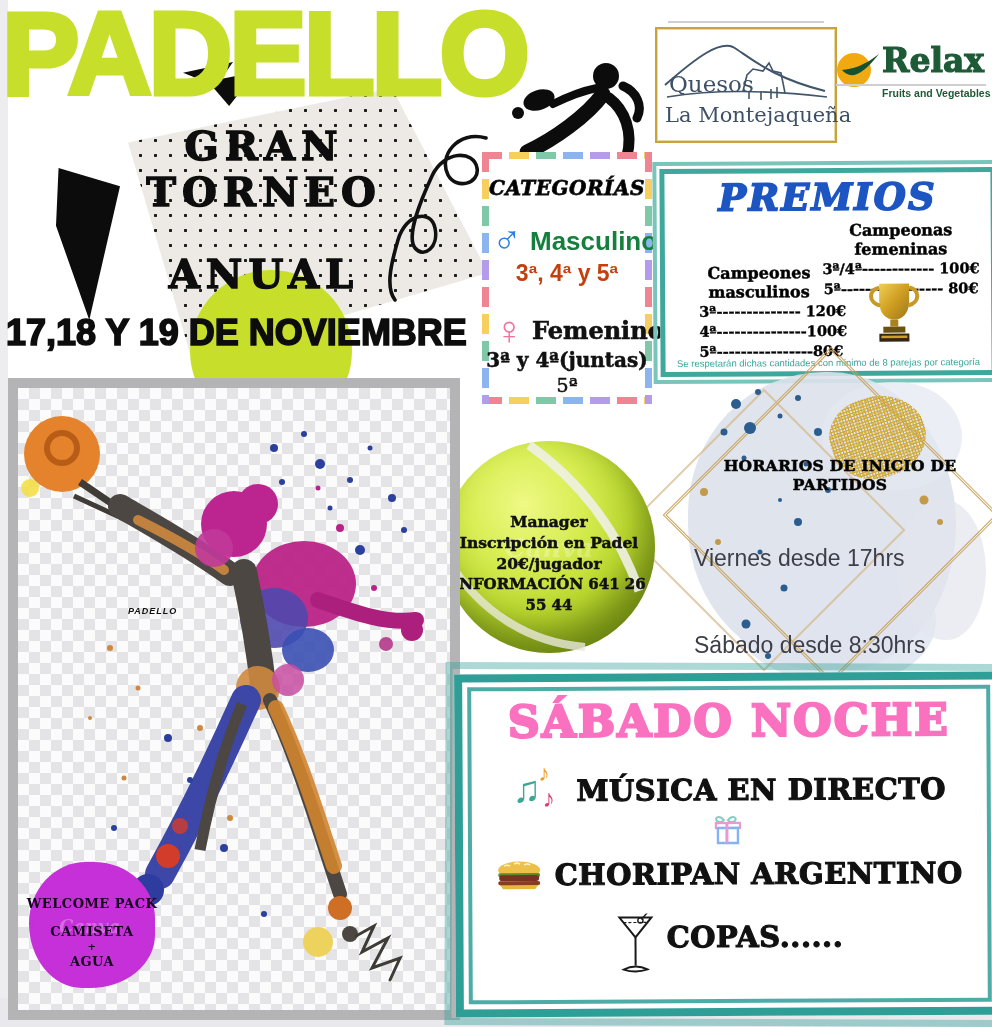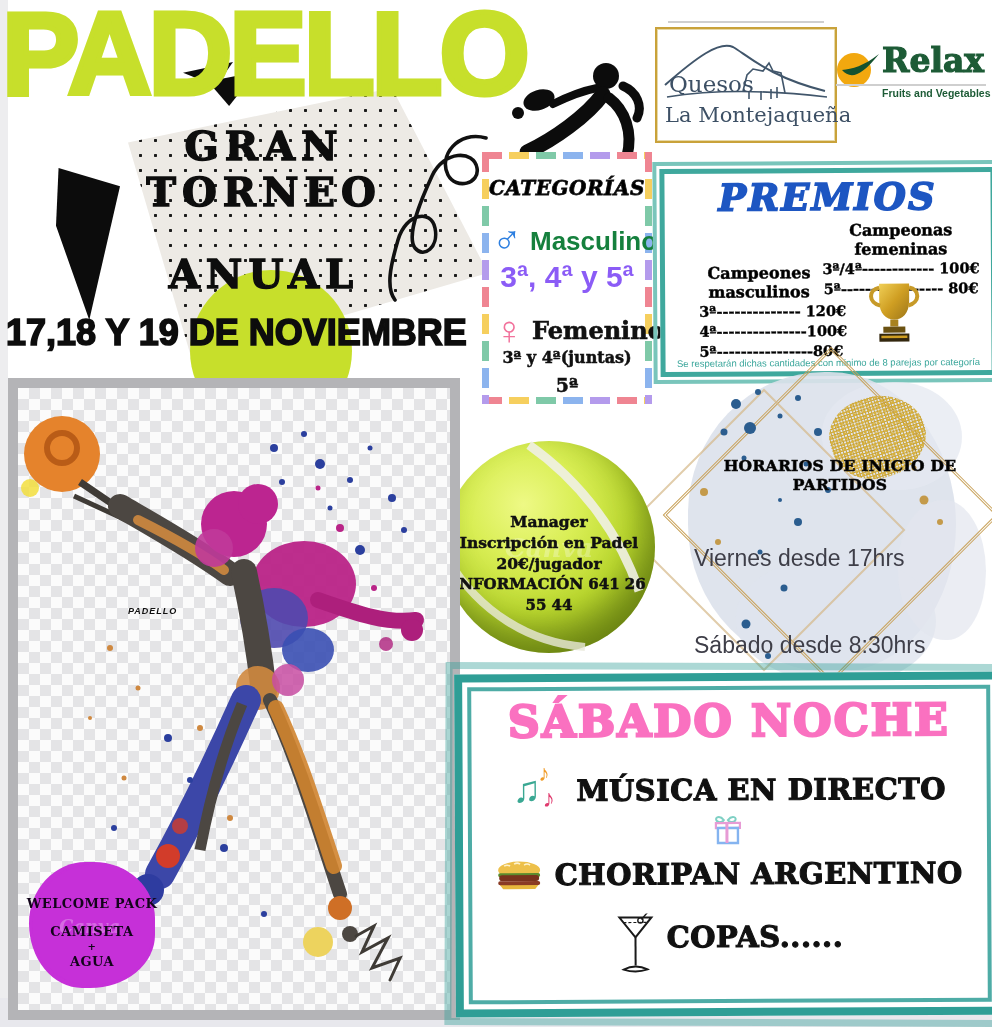--- a/index.html
+++ b/index.html
@@ -164,26 +164,26 @@
 <div class="abs cat-box">
   <div class="abs dash-h" style="left:0;right:0;top:0;"></div>
   <div class="abs dash-h" style="left:0;right:0;bottom:0;"></div>
   <div class="abs dash-v" style="top:0;bottom:0;left:0;"></div>
   <div class="abs dash-v" style="top:0;bottom:0;right:0;"></div>
 
   <div class="abs serif cat-title">CATEGORÍAS</div>
 
   <span class="abs male-sym sans" style="left:10px;top:66px;">♂</span>
   <div class="abs sans" style="left:48px;top:74px;font-size:26px;font-weight:700;color:#15803d;">Masculino</div>
-  <div class="abs sans" style="left:0;top:108px;width:100%;text-align:center;font-size:30px;font-weight:700;color:#8b5cf6;">3ª, 4ª y 5ª</div>
+  <div class="abs sans" style="left:0;top:108px;width:100%;text-align:center;font-size:23px;font-weight:700;color:#c2410c;">3ª, 4ª y 5ª</div>
 
   <span class="abs female-sym sans" style="left:12px;top:158px;">♀</span>
   <div class="abs serif" style="left:50px;top:164px;font-size:24px;font-weight:700;-webkit-text-stroke:.6px #111;color:#111;">Femenino</div>
-  <div class="abs serif" style="left:0;top:196px;width:100%;text-align:center;font-size:16px;font-weight:700;-webkit-text-stroke:.5px #111;color:#111;">3ª y 4ª(juntas)</div>
-  <div class="abs serif" style="left:0;top:222px;width:100%;text-align:center;font-size:19px;font-weight:700;-webkit-text-stroke:.5px #111;color:#111;">5ª</div>
+  <div class="abs serif" style="left:0;top:196px;width:100%;text-align:center;font-size:20px;font-weight:700;-webkit-text-stroke:.5px #111;color:#111;">3ª y 4ª(juntas)</div>
+  <div class="abs serif" style="left:0;top:222px;width:100%;text-align:center;font-size:19px;font-weight:400;-webkit-text-stroke:.5px #111;color:#111;">5ª</div>
 </div>
 
 <div class="abs premios-box">
   <div class="abs serif premios-title">PREMIOS</div>
 
   <div class="abs" style="left:150px;top:48px;width:172px;text-align:center;">
     <div class="serif prize-head">Campeonas femeninas</div>
     <div class="serif prize-line">3ª/4ª------------ 100€</div>
     <div class="serif prize-line">5ª----------------- 80€</div>
   </div>

